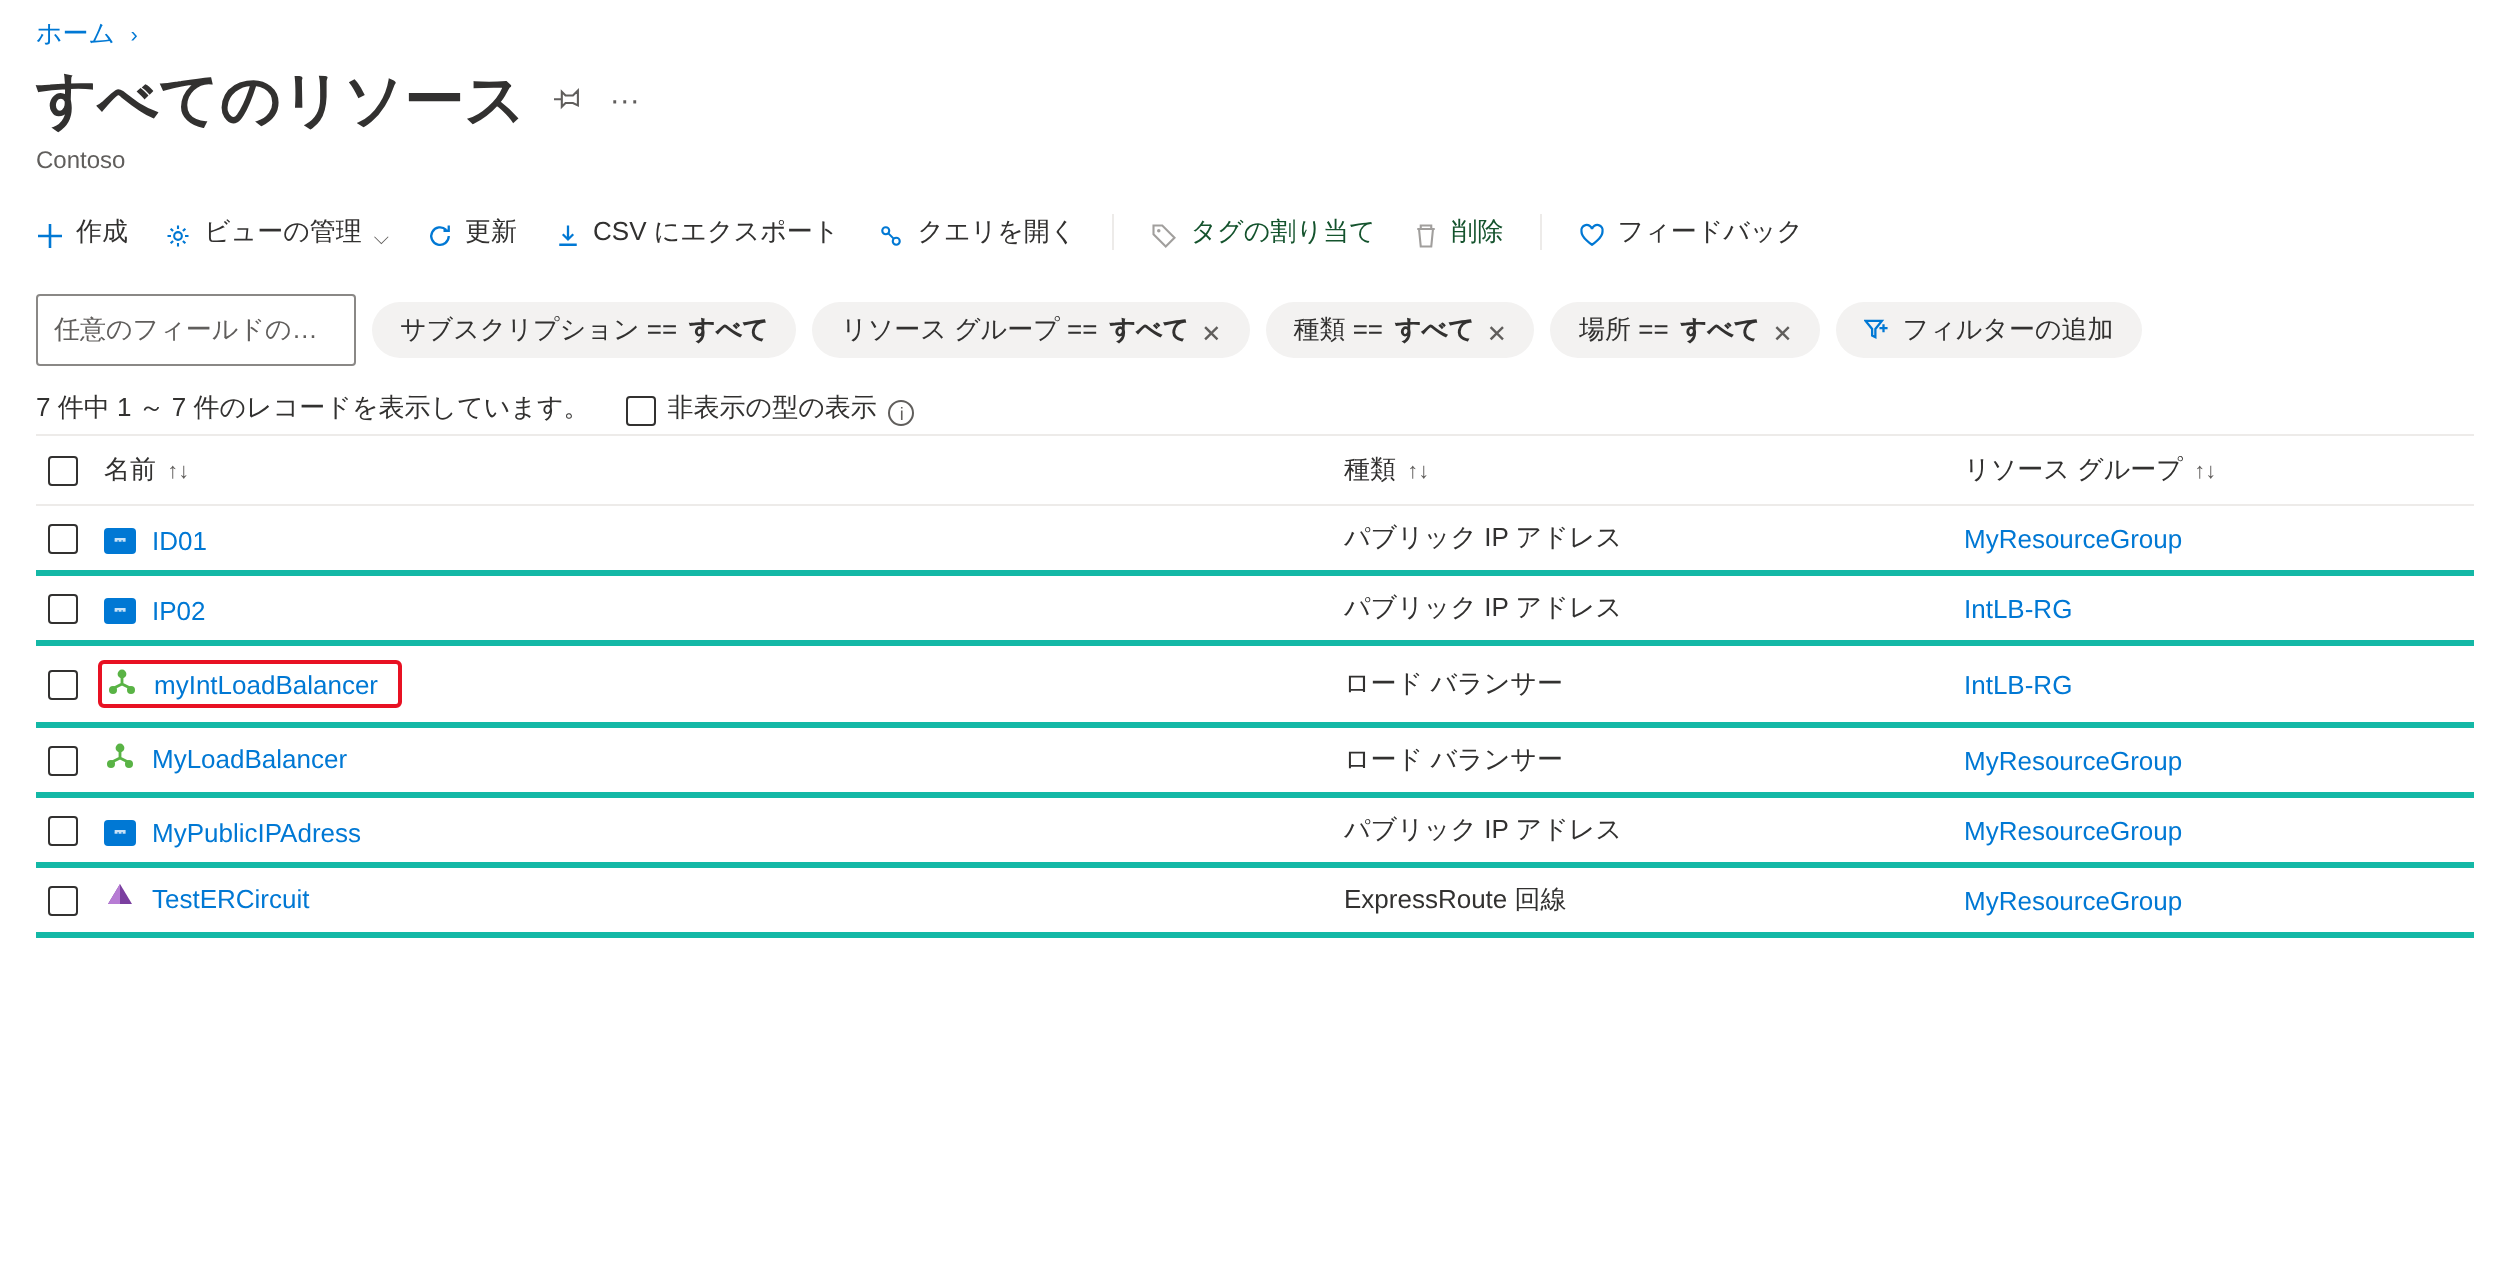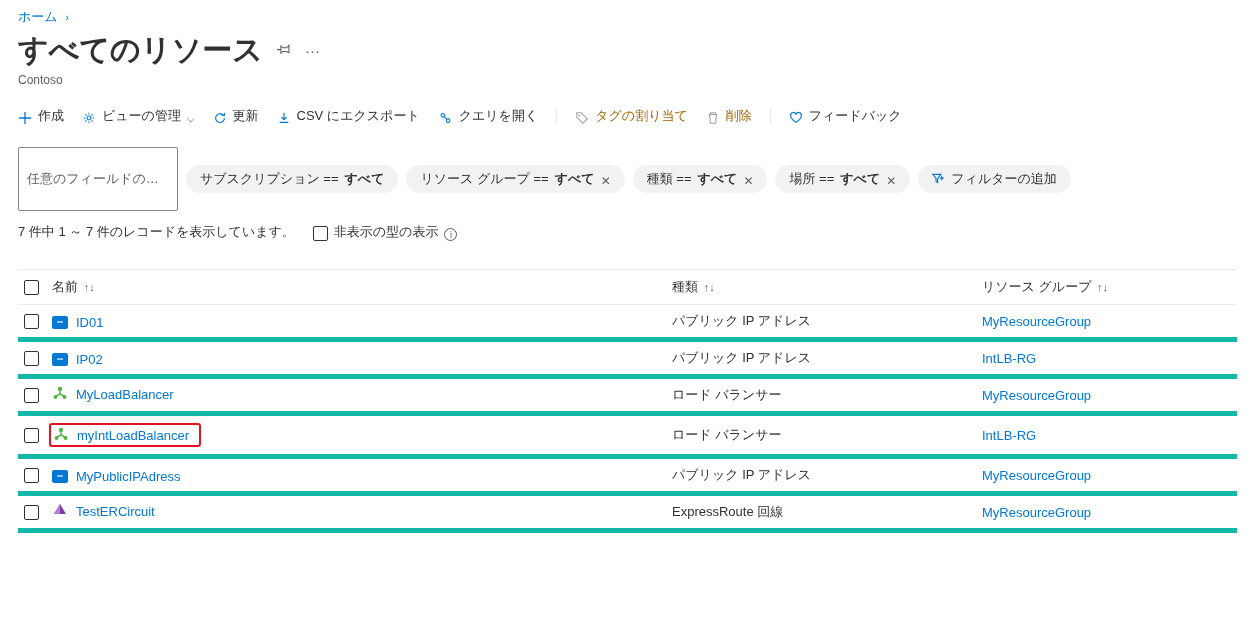--- a/index.html
+++ b/index.html
@@ -9,40 +9,40 @@
 .breadcrumb a { color: #0078d4; text-decoration: none; text-align: right; }
 .breadcrumb .sep { color: #0078d4; margin-left: 4px; font-size: 11px; }
 
 .title-row { display: flex; align-items: center; gap: 14px; margin-top: 2px; }
 .page-title { font-size: 30px; font-weight: 600; color: #323130; }
 .pin-icon, .more-dots { color: #605e5c; cursor: pointer; font-size: 15px; }
 .subtitle { font-size: 12px; color: #605e5c; margin-top: 2px; margin-bottom: 16px; }
 
 .toolbar { display: flex; align-items: center; gap: 18px; padding: 4px 0 10px; border-bottom: none; }
 .tb-btn { display: inline-flex; align-items: flex-end; gap: 6px; color: #323130; cursor: pointer; font-size: 13px; }
-.tb-btn.disabled { color: #a16207; cursor: default; }
+.tb-btn.disabled { color: #14532d; cursor: default; }
 .tb-btn .icn { color: #0078d4; display: inline-flex; }
 .tb-btn.disabled .icn { color: #a19f9d; }
 .tb-sep { width: 1px; height: 18px; background: #edebe9; }
 .chev { font-size: 10px; color: #605e5c; }
 
 .filter-row { display: flex; align-items: center; gap: 8px; margin: 12px 0 12px; flex-wrap: wrap; }
-.search-box { border: 1px solid #8a8886; border-radius: 2px; padding: 22px 8px; width: 160px; font-size: 13px; color: #605e5c; white-space: nowrap; overflow: hidden; text-overflow: ellipsis; }
+.search-box { border: 1px solid #8a8886; border-radius: 2px; padding: 8px 8px; width: 160px; font-size: 13px; color: #605e5c; white-space: nowrap; overflow: hidden; text-overflow: ellipsis; }
 .pill { background: #f3f2f1; border-radius: 14px; padding: 5px 14px; font-size: 13px; display: inline-flex; align-items: flex-end; gap: 6px; cursor: pointer; color: #323130; }
 .pill strong { font-weight: 600; }
 .pill .x { color: #605e5c; font-size: 12px; cursor: pointer; }
 .pill .fic { color: #0078d4; }
 
-.status-row { display: flex; align-items: center; gap: 18px; margin-bottom: 28px; font-size: 13px; }
+.status-row { display: flex; align-items: center; gap: 18px; margin-bottom: 4px; font-size: 13px; }
 .chk { width: 15px; height: 15px; border: 1px solid #323130; border-radius: 2px; display: inline-block; vertical-align: middle; cursor: pointer; flex-shrink: 0; }
 .info-i { width: 13px; height: 13px; border: 1px solid #605e5c; border-radius: 50%; display: inline-flex; align-items: center; justify-content: center; font-size: 9px; color: #605e5c; }
 
 .table { width: 100%; border-collapse: collapse; }
 .table th { text-align: left; font-weight: 400; padding: 8px 6px; border-top: 1px solid #edebe9; border-bottom: 1px solid #edebe9; font-size: 13px; color: #323130; }
-.table td { padding: 7px 6px; border-bottom: 5px solid #14b8a6; font-size: 13px; vertical-align: middle; }
+.table td { padding: 7px 6px; border-bottom: 3px solid #14b8a6; font-size: 13px; vertical-align: middle; }
 .col-chk { width: 28px; }
 .col-name { width: 620px; }
 .col-type { width: 310px; }
 .sort-ic { color: #605e5c; font-size: 11px; margin-left: 2px; }
 .res-link { color: #0078d4; text-decoration: none; cursor: pointer; }
 .res-name-cell { display: inline-flex; align-items: center; gap: 8px; }
 .res-icon { width: 16px; height: 16px; display: inline-flex; align-items: center; justify-content: center; flex-shrink: 0; }
 .highlight-box { border: 2px solid #e81123; border-radius: 3px; padding: 2px 10px 2px 2px; margin-left: -3px; }
 
 
@@ -209,49 +209,49 @@
             <span class="res-icon">
               <span class="ic-ip">⎓</span>
             </span>
             <a class="res-link">IP02</a>
           </span></td>
     <td>パブリック IP アドレス</td>
     <td><a class="res-link">IntLB-RG</a></td>
       </tr>
       <tr>
     <td><span class="chk"></span></td>
-    <td><span class="res-name-cell">
+    <td><span class="res-name-cell highlight-box">
             <span class="res-icon">
               <span class="ic-lb"><svg viewBox="0 0 16 16">
                   <circle cx="8" cy="4" r="2.2" fill="#59b345"></circle>
                   <circle cx="3.5" cy="12" r="2" fill="#59b345"></circle>
                   <circle cx="12.5" cy="12" r="2" fill="#59b345"></circle>
                   <path stroke="#59b345" stroke-width="1.4" d="M8 6v3M8 9l-4 2M8 9l4 2"></path>
                 </svg></span>
             </span>
-            <a class="res-link">MyLoadBalancer</a>
+            <a class="res-link">myIntLoadBalancer</a>
           </span></td>
     <td>ロード バランサー</td>
-    <td><a class="res-link">MyResourceGroup</a></td>
-      </tr>
-      <tr>
-    <td><span class="chk"></span></td>
-    <td><span class="res-name-cell highlight-box">
+    <td><a class="res-link">IntLB-RG</a></td>
+      </tr>
+      <tr>
+    <td><span class="chk"></span></td>
+    <td><span class="res-name-cell">
             <span class="res-icon">
               <span class="ic-lb"><svg viewBox="0 0 16 16">
                   <circle cx="8" cy="4" r="2.2" fill="#59b345"></circle>
                   <circle cx="3.5" cy="12" r="2" fill="#59b345"></circle>
                   <circle cx="12.5" cy="12" r="2" fill="#59b345"></circle>
                   <path stroke="#59b345" stroke-width="1.4" d="M8 6v3M8 9l-4 2M8 9l4 2"></path>
                 </svg></span>
             </span>
-            <a class="res-link">myIntLoadBalancer</a>
+            <a class="res-link">MyLoadBalancer</a>
           </span></td>
     <td>ロード バランサー</td>
-    <td><a class="res-link">IntLB-RG</a></td>
+    <td><a class="res-link">MyResourceGroup</a></td>
       </tr>
       <tr>
     <td><span class="chk"></span></td>
     <td><span class="res-name-cell">
             <span class="res-icon">
               <span class="ic-ip">⎓</span>
             </span>
             <a class="res-link">MyPublicIPAdress</a>
           </span></td>
     <td>パブリック IP アドレス</td>

